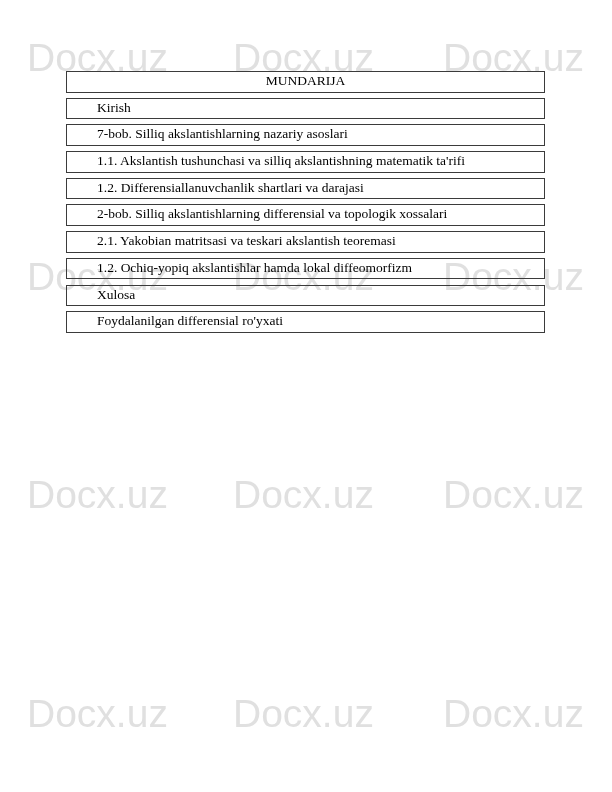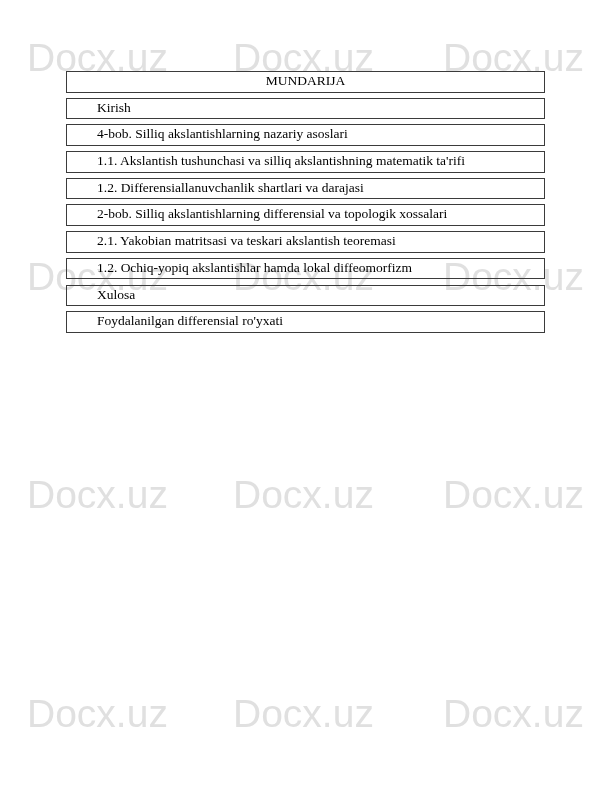--- a/index.html
+++ b/index.html
@@ -87,21 +87,21 @@
     <span class="wm r4 c1">Docx.uz</span>
     <span class="wm r4 c2">Docx.uz</span>
     <span class="wm r4 c3">Docx.uz</span>
   </div>
 
   <div class="toc-table">
     <div class="toc-row title-row">
       <span>MUNDARIJA</span>
     </div>
     <div class="toc-row">Kirish</div>
-    <div class="toc-row">4-bob. Silliq akslantishlarning nazariy asoslari</div>
+    <div class="toc-row">7-bob. Silliq akslantishlarning nazariy asoslari</div>
     <div class="toc-row">1.1. Akslantish tushunchasi va silliq akslantishning matematik ta'rifi</div>
     <div class="toc-row">1.2. Differensiallanuvchanlik shartlari va darajasi</div>
     <div class="toc-row">2-bob. Silliq akslantishlarning differensial va topologik xossalari</div>
     <div class="toc-row">2.1. Yakobian matritsasi va teskari akslantish teoremasi</div>
     <div class="toc-row">1.2. Ochiq-yopiq akslantishlar hamda lokal diffeomorfizm</div>
     <div class="toc-row">Xulosa</div>
     <div class="toc-row">Foydalanilgan differensial ro'yxati</div>
   </div>
 
 </div>

